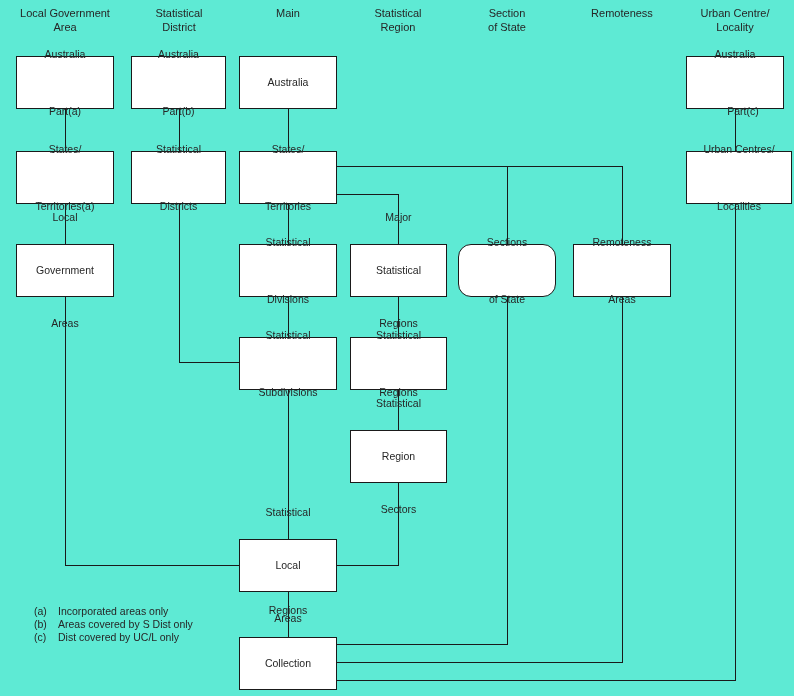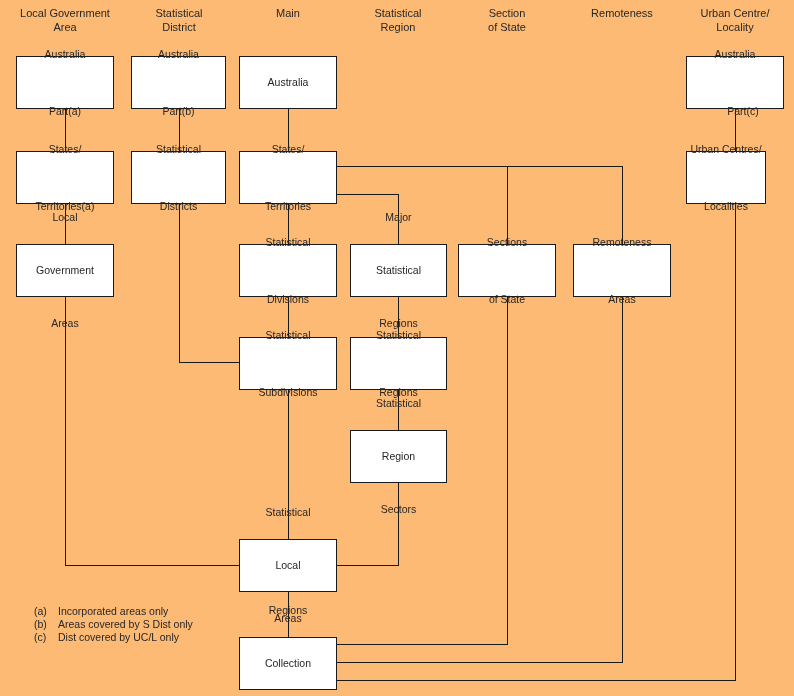--- a/index.html
+++ b/index.html
@@ -1,19 +1,19 @@
 <!DOCTYPE html>
 <html><head>
 <meta charset="utf-8">
 <style>
   html,body{margin:0;padding:0;background:#ffffff;}
   #canvas{
     position:relative;
     width:794px;height:696px;
-    background:#fdba74;
+    background:#5eead4;
     font-family:"Liberation Sans", sans-serif;
     overflow:hidden;
   }
   #edges{position:absolute;left:0;top:0;width:794px;height:696px;}
   .hdr{
     position:absolute;
     width:140px;
     text-align:center;
     font-size:11px;
     line-height:14px;
@@ -117,39 +117,39 @@
         <div style="line-height: 21px;">Territories(a)</div>
       </div>
       <div class="node" style="left: 131px; top: 151px; width: 95px; height: 53px; border-color: rgb(26, 26, 26); color: rgb(38, 38, 38);">
         <div style="line-height: 21px;">Statistical</div>
         <div style="line-height: 21px;">Districts</div>
       </div>
       <div class="node" style="left: 239px; top: 151px; width: 98px; height: 53px; border-color: rgb(26, 26, 26); color: rgb(38, 38, 38);">
         <div style="line-height: 21px;">States/</div>
         <div style="line-height: 21px;">Territories</div>
       </div>
-      <div class="node" style="left: 686px; top: 151px; width: 80px; height: 53px; border-color: rgb(26, 26, 26); color: rgb(38, 38, 38);">
+      <div class="node" style="left: 686px; top: 151px; width: 106px; height: 53px; border-color: rgb(26, 26, 26); color: rgb(38, 38, 38);">
         <div style="line-height: 21px;">Urban Centres/</div>
         <div style="line-height: 21px;">Localities</div>
       </div>
       <div class="node" style="left: 16px; top: 244px; width: 98px; height: 53px; border-color: rgb(26, 26, 26); color: rgb(38, 38, 38);">
         <div style="line-height: 17px;">Local</div>
         <div style="line-height: 17px;">Government</div>
         <div style="line-height: 17px;">Areas</div>
       </div>
       <div class="node" style="left: 239px; top: 244px; width: 98px; height: 53px; border-color: rgb(26, 26, 26); color: rgb(38, 38, 38);">
         <div style="line-height: 21px;">Statistical</div>
         <div style="line-height: 21px;">Divisions</div>
       </div>
       <div class="node" style="left: 350px; top: 244px; width: 97px; height: 53px; border-color: rgb(26, 26, 26); color: rgb(38, 38, 38);">
         <div style="line-height: 17px;">Major</div>
         <div style="line-height: 17px;">Statistical</div>
         <div style="line-height: 17px;">Regions</div>
       </div>
-      <div class="node" style="left: 458px; top: 244px; width: 98px; height: 53px; border-color: rgb(26, 26, 26); color: rgb(38, 38, 38);">
+      <div class="node" style="left: 458px; top: 244px; width: 98px; height: 53px; border-color: rgb(26, 26, 26); color: rgb(38, 38, 38); border-radius: 13px;">
         <div style="line-height: 21px;">Sections</div>
         <div style="line-height: 21px;">of State</div>
       </div>
       <div class="node" style="left: 573px; top: 244px; width: 98px; height: 53px; border-color: rgb(26, 26, 26); color: rgb(38, 38, 38);">
         <div style="line-height: 21px;">Remoteness</div>
         <div style="line-height: 21px;">Areas</div>
       </div>
       <div class="node" style="left: 239px; top: 337px; width: 98px; height: 53px; border-color: rgb(26, 26, 26); color: rgb(38, 38, 38);">
         <div style="line-height: 21px;">Statistical</div>
         <div style="line-height: 21px;">Subdivisions</div>

